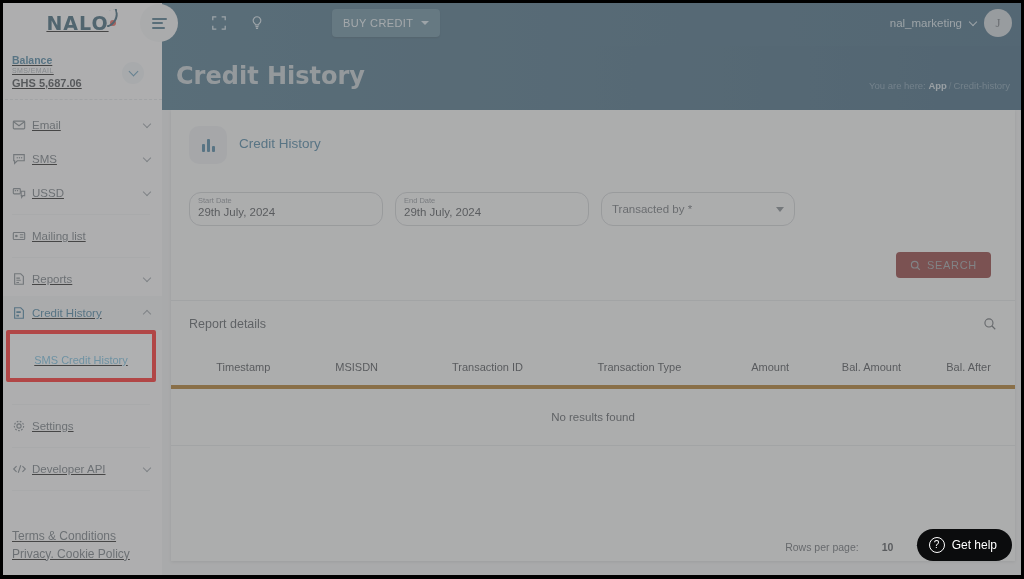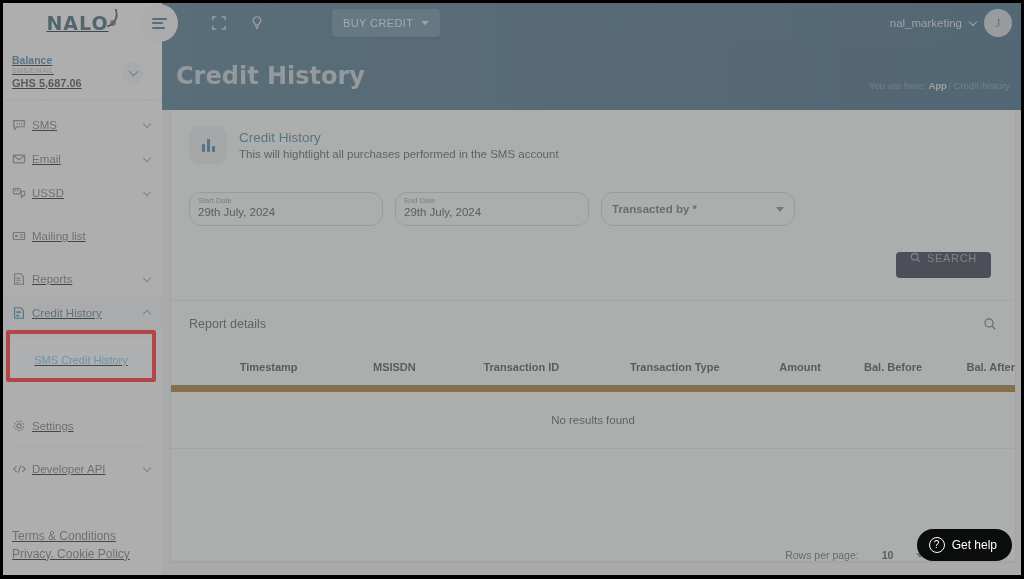--- a/index.html
+++ b/index.html
@@ -169,47 +169,47 @@
   .field.date { width: 194px; }
   .field.select { width: 194px; display:flex; align-items:center; padding: 0 10px; }
   .field-label {
     position:absolute; left: 8px; top: 3px;
     font-size: 7.5px; color: #7b838b;
   }
   .field-value {
     position:absolute; left: 8px; top: 13px;
     font-size: 11.5px; color: #2e343a;
   }
-  .sel-text { font-size: 11.5px; color: #555c63; flex:1;font-weight:bold; }
+  .sel-text { font-size: 11.5px; color: #555c63; flex:1; }
   .sel-caret { width:0;height:0;border-left:4px solid transparent;border-right:4px solid transparent;border-top:5px solid #6f777e; }
 
   .search-row { display:flex; justify-content:flex-end; padding: 26px 24px 0 0; }
   .search-btn {
-    display:flex; align-items:flex-start; gap:6px;
-    background: #0f172a; color:#8d9399;
+    display:flex; align-items:center; gap:6px;
+    background: #7f1d1d; color:#8d9399;
     border-radius: 4px; height: 26px; padding: 0 14px;
     font-size: 11px; letter-spacing: .7px;
   }
   .divider { height:1px; background:#dcdfe2; margin-top: 22px; }
 
   .report-head { display:flex; align-items:flex-start; padding: 16px 18px 0 18px; gap: 40px; }
   .report-title { font-size: 12.5px; color: #3c434a; flex:1; }
 
   .tbl { width: 100%; border-collapse: collapse; margin-top: 22px; }
   .tbl th {
-    font-size: 11px; color: #2b3137; font-weight: 700;
-    text-align: right; padding: 8px 0 12px 0;
-    border-bottom: 7px solid #a16207;
+    font-size: 11px; color: #2b3137; font-weight: 400;
+    text-align: center; padding: 8px 0 12px 0;
+    border-bottom: 4px solid #a16207;
   }
   .tbl td {
     font-size: 11.5px; color: #3c434a; text-align: center;
     padding: 22px 0; border-bottom: 1px solid #dcdfe2;
   }
   .pager {
-    position:absolute; right: 18px; bottom: 0;
+    position:absolute; right: 18px; bottom: 8px;
     display:flex; align-items:center; gap: 23px;
     font-size: 10.5px; color: #4d545b;
   }
   .rpp-val { font-weight: 700; color:#2e343a; }
 
   
   .dim {
     position:absolute; inset:0; background: rgba(120,120,120,.58);
     z-index: 40; pointer-events: none;
   }
@@ -248,38 +248,38 @@
       <div class="balance-chev">
         <span class="chev"></span>
       </div>
     </div>
 
     <nav class="nav">
 
       <div class="nav-item">
         <span class="ico">
           <svg width="14" height="14" viewBox="0 0 16 16">
+              <rect x="1.5" y="3.5" width="13" height="9" rx="1" fill="none" stroke="currentColor" stroke-width="1.3"></rect>
+              <path d="M1.8 4.2 8 8.8l6.2-4.6" fill="none" stroke="currentColor" stroke-width="1.3"></path>
+            </svg>
+        </span>
+        <span class="lbl">Email</span>
+        <span class="chev sm"></span>
+      </div>
+
+      <div class="nav-item">
+        <span class="ico">
+          <svg width="14" height="14" viewBox="0 0 16 16">
               <path d="M2 3h12v7H6l-3 3v-3H2z" fill="none" stroke="currentColor" stroke-width="1.3"></path>
               <circle cx="6" cy="6.5" r=".8" fill="currentColor"></circle>
               <circle cx="8.5" cy="6.5" r=".8" fill="currentColor"></circle>
               <circle cx="11" cy="6.5" r=".8" fill="currentColor"></circle>
             </svg>
         </span>
         <span class="lbl">SMS</span>
-        <span class="chev sm"></span>
-      </div>
-
-      <div class="nav-item">
-        <span class="ico">
-          <svg width="14" height="14" viewBox="0 0 16 16">
-              <rect x="1.5" y="3.5" width="13" height="9" rx="1" fill="none" stroke="currentColor" stroke-width="1.3"></rect>
-              <path d="M1.8 4.2 8 8.8l6.2-4.6" fill="none" stroke="currentColor" stroke-width="1.3"></path>
-            </svg>
-        </span>
-        <span class="lbl">Email</span>
         <span class="chev sm"></span>
       </div>
 
       <div class="nav-item">
         <span class="ico">
           <svg width="14" height="14" viewBox="0 0 16 16">
               <rect x="1.5" y="3" width="8" height="6" rx="1" fill="none" stroke="currentColor" stroke-width="1.3"></rect>
               <rect x="3.2" y="4.6" width="1.4" height="1.4" fill="currentColor"></rect>
               <rect x="5.6" y="4.6" width="1.4" height="1.4" fill="currentColor"></rect>
               <path d="M10.5 6h4v5h-2l-1.5 2v-2h-.5z" fill="none" stroke="currentColor" stroke-width="1.2"></path>
@@ -412,21 +412,20 @@
       <div class="card-head">
         <div class="card-icon">
           <span class="bars">
             <i style="height:8px"></i>
               <i style="height:13px"></i>
               <i style="height:6px"></i>
           </span>
         </div>
         <div>
           <div class="card-title">Credit History</div>
-          <div class="card-sub">This will hightlight all purchases performed in the SMS account</div>
         </div>
       </div>
 
       <div class="filters">
         <div class="field date">
           <span class="field-label">Start Date</span>
           <span class="field-value">29th July, 2024</span>
         </div>
         <div class="field date">
           <span class="field-label">End Date</span>
@@ -461,21 +460,21 @@
       </div>
 
       <table class="tbl">
         <thead>
           <tr>
             <th style="width:15%;padding-left:18px">Timestamp</th>
             <th style="width:14%">MSISDN</th>
             <th style="width:17%">Transaction ID</th>
             <th style="width:19%">Transaction Type</th>
             <th style="width:12%">Amount</th>
-            <th style="width:12%">Bal. Before</th>
+            <th style="width:12%">Bal. Amount</th>
             <th style="width:11%">Bal. After</th>
           </tr>
         </thead>
         <tbody>
           <tr>
             <td colspan="7">No results found</td>
           </tr>
         </tbody>
       </table>
 

